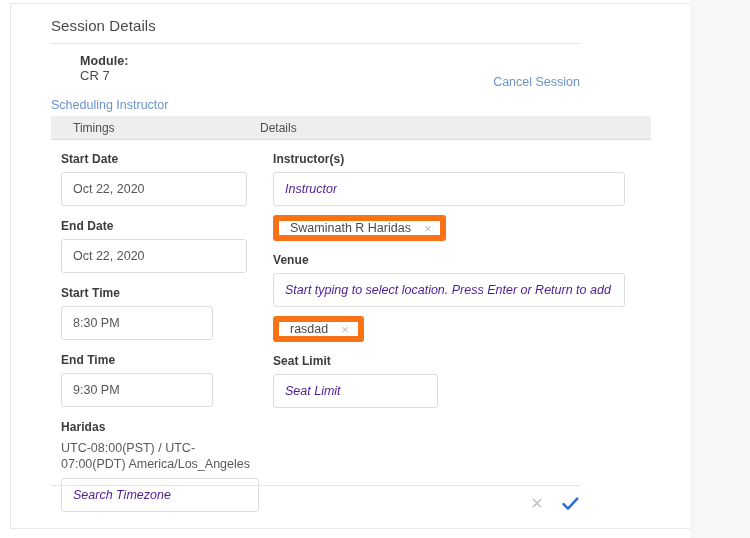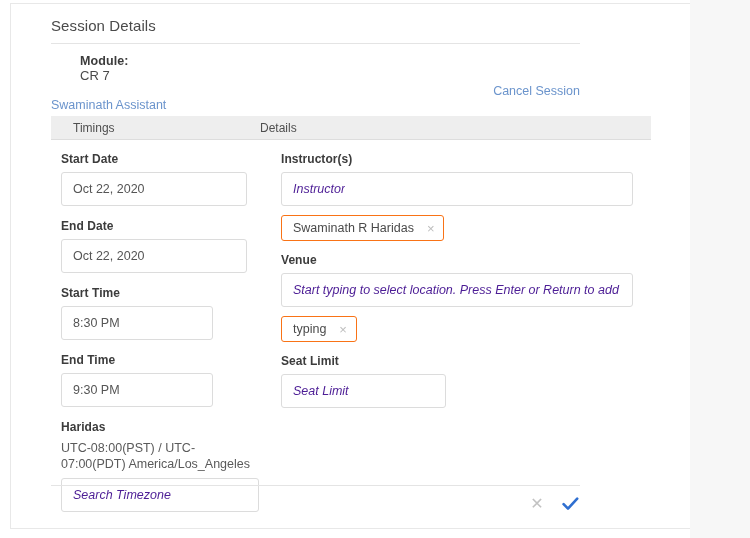--- a/index.html
+++ b/index.html
@@ -90,21 +90,21 @@
   .module-value {
     margin-left: 29px;
     color: #4a4a4a;
     font-size: 13px;
   }
 
   
   .cancel-session {
     position: absolute;
     right: 110px;
-    top: 80px;
+    top: 71px;
     font-size: 12.5px;
     color: #6b94cc;
     cursor: pointer;
     white-space: nowrap;
     margin-left: 25px;
   }
 
   
   .scheduling-assistant {
     position: absolute;
@@ -139,21 +139,21 @@
 
   
   .col-left {
     position: absolute;
     left: 50px;
     top: 148px;
     width: 200px;
   }
   .col-right {
     position: absolute;
-    left: 270px;
+    left: 262px;
     top: 148px;
     width: 360px;
   }
 
   .field-label {
     font-size: 12px;
     font-weight: bold;
     color: #3c3c3c;
     letter-spacing: .05px;
     margin-bottom: 6px;
@@ -199,21 +199,21 @@
     width: 190px;
     margin-bottom: 6px;
   }
 
   
   .chip {
     display: inline-flex;
     align-items: center;
     box-sizing: border-box;
     height: 26px;
-    border: 1px solid #f97316;
+    border: 6px solid #f97316;
     border-radius: 3px;
     background: #ffffff;
     padding: 0 9px 0 11px;
     font-size: 12.5px;
     color: #4a4a4a;
     margin-top: 9px;
     white-space: nowrap;
   }
   .chip .chip-x {
     margin-left: 13px;
@@ -258,21 +258,21 @@
       <div class="panel-title">Session Details</div>
       <div class="rule rule-header"></div>
 
       <div class="module-row">
         <span class="module-label">Module:</span>
         <span class="module-value">CR 7</span>
       </div>
 
       <div class="cancel-session">Cancel Session</div>
 
-      <div class="scheduling-assistant">Swaminath Assistant</div>
+      <div class="scheduling-assistant">Scheduling Instructor</div>
 
       <div class="table-head">
         <div class="col col-timings">Timings</div>
         <div class="col col-details">Details</div>
       </div>
 
       <div class="col-left">
 
         <div class="field">
           <div class="field-label">Start Date</div>
@@ -324,21 +324,21 @@
             <span class="chip-x">×</span>
           </div>
         </div>
 
         <div class="field tight" style="margin-top:12px;">
           <div class="field-label">Venue</div>
           <div class="input w-full placeholder-style">
             <span class="txt">Start typing to select location. Press Enter or Return to add r.</span>
           </div>
           <div class="chip">
-            <span>typing</span>
+            <span>rasdad</span>
             <span class="chip-x">×</span>
           </div>
         </div>
 
         <div class="field" style="margin-top:12px;">
           <div class="field-label">Seat Limit</div>
           <div class="input w-seat placeholder-style">
             <span class="txt">Seat Limit</span>
           </div>
         </div>

